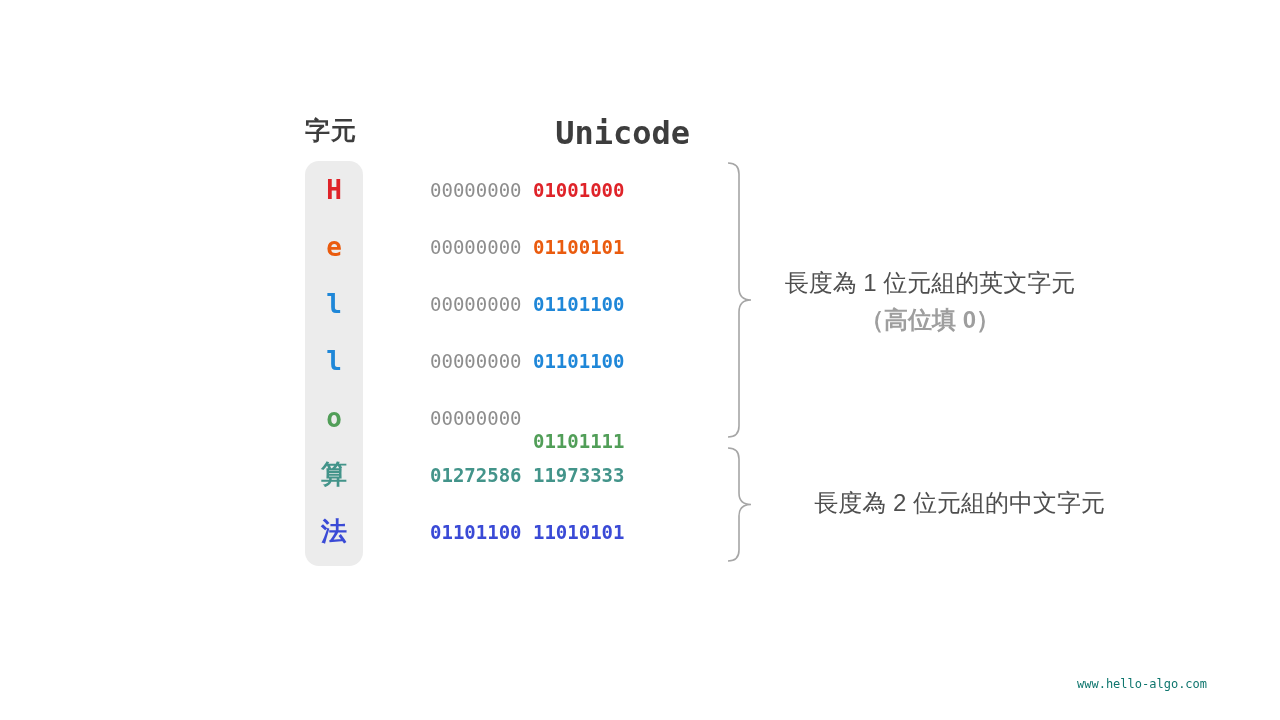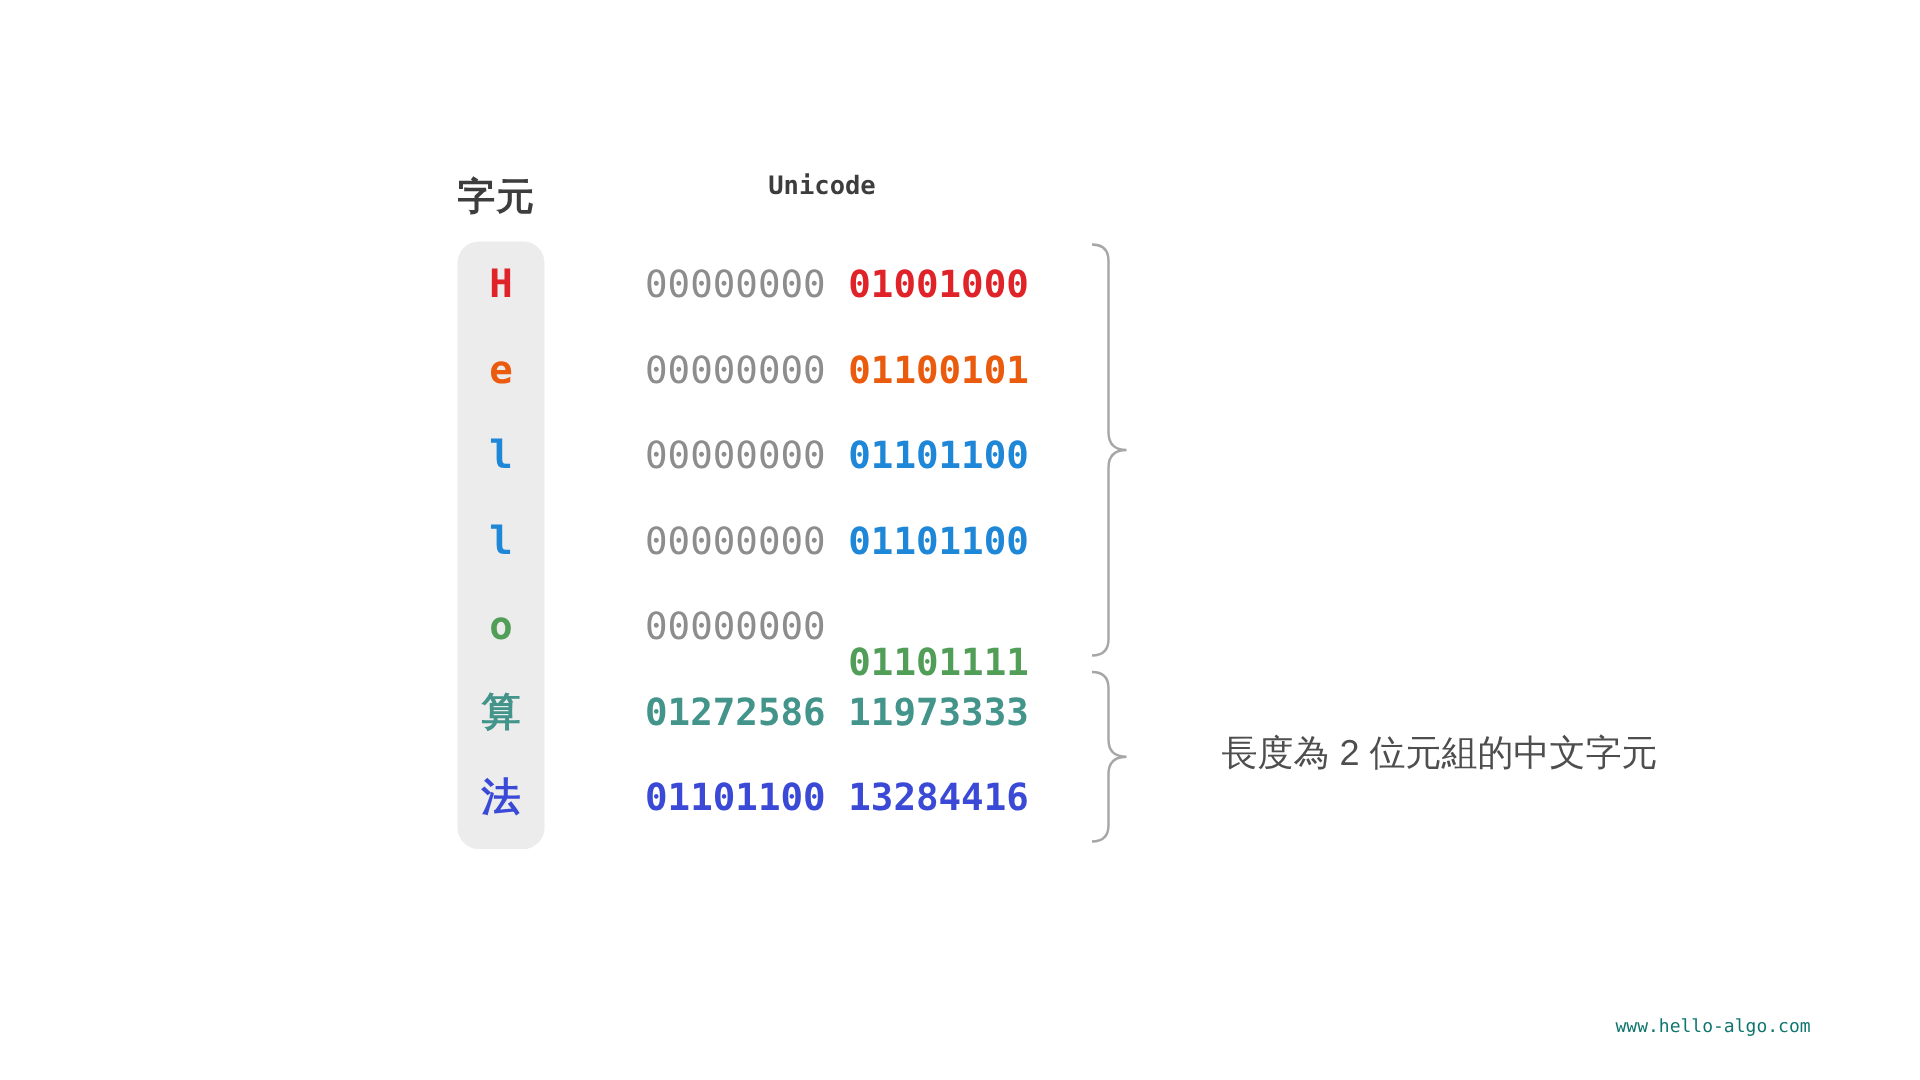--- a/index.html
+++ b/index.html
@@ -19,24 +19,24 @@
   .col-header-char {
     position: absolute;
     left: 305px; top: 114px; width: 58px;
     text-align: left;
     font-size: 25px; font-weight: 700;
     color: #3d3d3d;
     letter-spacing: 1px;
   }
   .col-header-unicode {
     position: absolute;
-    left: 420px; top: 114px; width: 256px;
-    text-align: center;
+    left: 434px; top: 114px; width: 256px;
+    text-align: right;
     font-family: "DejaVu Sans Mono", monospace;
-    font-size: 17px; font-weight: 700;
+    font-size: 32px; font-weight: 700;
     color: #3d3d3d;
   }
 
   .char-column-bg {
     position: absolute;
     left: 305px; top: 161px;
     width: 58px; height: 405px;
     background: #ececec;
     border-radius: 14px;
   }
@@ -50,21 +50,21 @@
     left: 305px; top: 0; width: 58px; height: 57px;
     display: flex; align-items: center; justify-content: center;
     font-size: 26px; font-weight: 700;
     font-family: "DejaVu Sans Mono", "Liberation Sans", sans-serif;
   }
   .row .bits {
     position: absolute;
     left: 430px; top: 0; height: 57px;
     display: flex; align-items: center;
     font-family: "DejaVu Sans Mono", monospace;
-    font-size: 25px;
+    font-size: 19px;
     white-space: pre;
   }
   .bits .high-gray { color: #8d8d8d; font-weight: 400; }
   .bits .byte-colored { font-weight: 700; }
 
   .braces-layer {
     position: absolute;
     left: 0; top: 0;
     width: 1280px; height: 720px;
     pointer-events: none;
@@ -137,27 +137,31 @@
     <div class="bits"><span class="high high-gray">00000000</span><span> </span><span class="low byte-colored" style="color: rgb(81, 158, 88); margin-top: 47px;">01101111</span></div>
   </div>
 
   <div class="row" style="top: 446px;">
     <div class="char-cell" style="color: rgb(67, 148, 138);">算</div>
     <div class="bits"><span class="high byte-colored" style="color: rgb(67, 148, 138);">01272586</span><span> </span><span class="low byte-colored" style="color: rgb(67, 148, 138);">11973333</span></div>
   </div>
 
   <div class="row" style="top: 503px;">
     <div class="char-cell" style="color: rgb(58, 74, 214);">法</div>
-    <div class="bits"><span class="high byte-colored" style="color: rgb(58, 74, 214);">01101100</span><span> </span><span class="low byte-colored" style="color: rgb(58, 74, 214);">13284416</span></div>
+    <div class="bits"><span class="high byte-colored" style="color: rgb(58, 74, 214);">01101100</span><span> </span><span class="low byte-colored" style="color: rgb(58, 74, 214);">11010101</span></div>
   </div>
 </div>
 
   <svg class="braces-layer" width="1280" height="720" viewBox="0 0 1280 720">
     <path d="M 728 163 Q 739 163 739 174 L 739 288 Q 739 300 751 300 Q 739 300 739 312 L 739 426 Q 739 437 728 437" fill="none" stroke="#a6a6a6" stroke-width="1.6"></path>
     <path d="M 728 448 Q 739 448 739 459 L 739 493 Q 739 504.5 751 504.5 Q 739 504.5 739 516 L 739 550 Q 739 561 728 561" fill="none" stroke="#a6a6a6" stroke-width="1.6"></path>
   </svg>
 
+  <div class="annotation-english">
+    <div class="line1">長度為 1 位元組的英文字元</div>
+    <div class="line2">（高位填 0）</div>
+  </div>
 
   <div class="annotation-chinese">長度為 2 位元組的中文字元</div>
 
   <div class="watermark">www.hello-algo.com</div>
 
 </div>
 
 </body></html>

